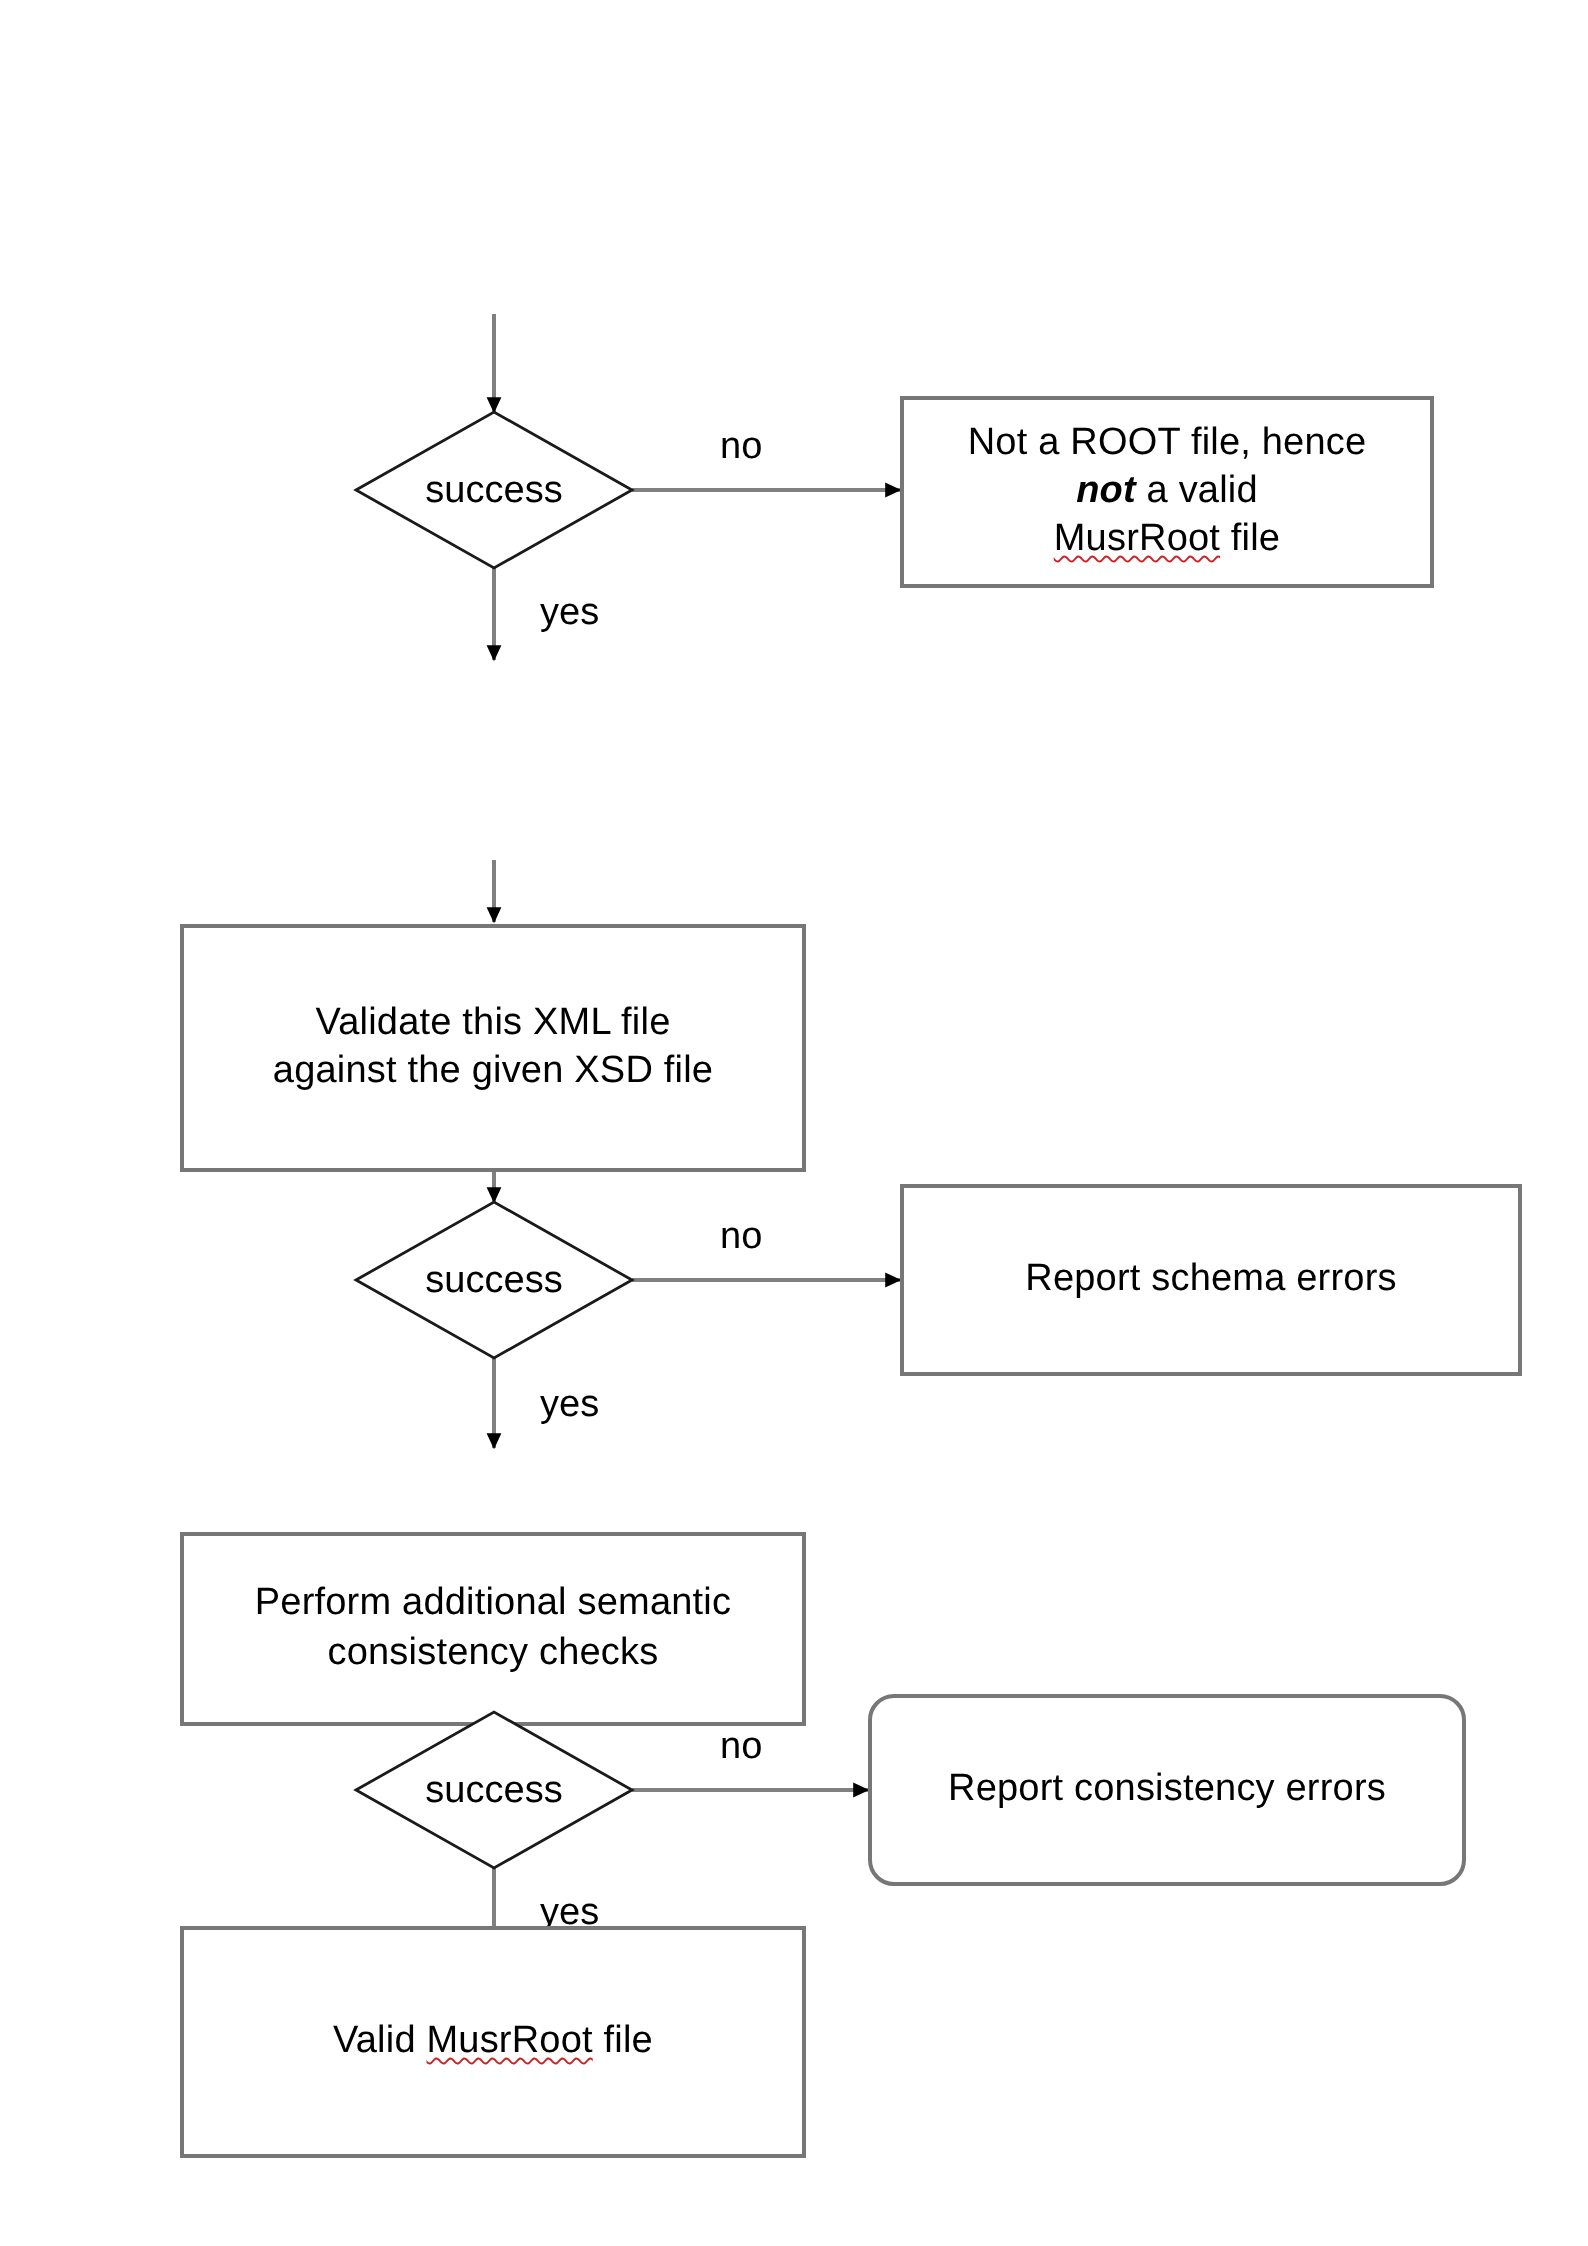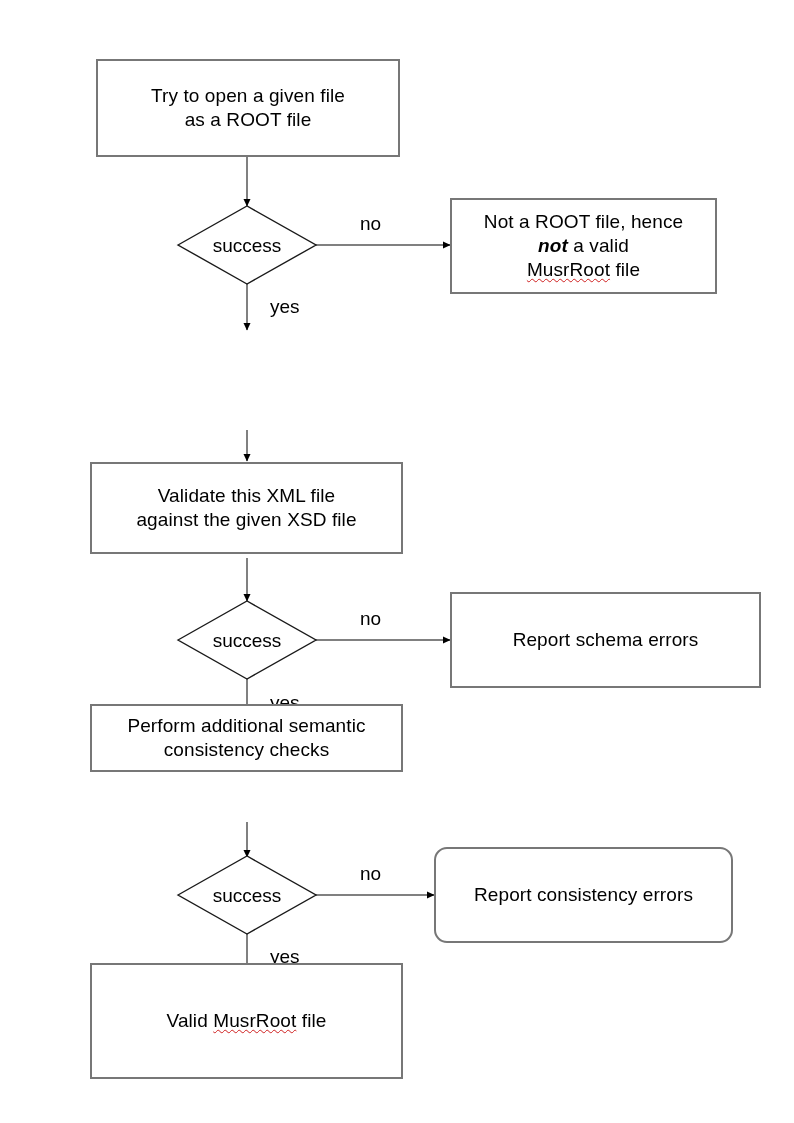--- a/index.html
+++ b/index.html
@@ -105,60 +105,57 @@
 
     <line x1="247" y1="679" x2="247" y2="724" stroke="#808080" stroke-width="2" marker-end="url(#ah)"></line>
 
     <line x1="247" y1="822" x2="247" y2="857" stroke="#808080" stroke-width="2" marker-end="url(#ah)"></line>
 
     <line x1="316" y1="895" x2="434" y2="895" stroke="#808080" stroke-width="2" marker-end="url(#ah)"></line>
 
     <line x1="247" y1="934" x2="247" y2="976" stroke="#808080" stroke-width="2" marker-end="url(#ah)"></line>
   </svg>
 
-  <div class="node" style="left:96px; top:59px; width:304px; height:98px;">
-    <span class="txt"><span>Try to open a given file</span><br><span>as a ROOT file</span></span>
-  </div>
 
   <div class="diamond" style="left:247px; top:245px;">
     <svg width="1" height="1" aria-hidden="true">
       <polygon points="-69,0 0,-39 69,0 0,39" fill="#ffffff" stroke="#1a1a1a" stroke-width="1.4"></polygon>
     </svg>
   </div>
   <div class="diamond-label" style="left:247px; top:246px;">success</div>
 
   <div class="node" style="left:450px; top:198px; width:267px; height:96px;">
     <span class="txt"><span>Not a ROOT file, hence</span><br><span class="emph">not</span> a valid<br><span class="misspell">MusrRoot</span> file</span>
   </div>
 
   <div class="edge-label" style="left:360px; top:213px;">no</div>
 
   <div class="edge-label" style="left:270px; top:296px;">yes</div>
 
 
-  <div class="node" style="left:90px; top:462px; width:313px; height:92px;">
+  <div class="node" style="left:90px; top:462px; width:313px; height:124px;">
     <span class="txt"><span>Validate this XML file</span><br><span>against the given XSD file</span></span>
   </div>
 
   <div class="diamond" style="left:247px; top:640px;">
     <svg width="1" height="1" aria-hidden="true">
       <polygon points="-69,0 0,-39 69,0 0,39" fill="#ffffff" stroke="#1a1a1a" stroke-width="1.4"></polygon>
     </svg>
   </div>
   <div class="diamond-label" style="left:247px; top:641px;">success</div>
 
   <div class="node" style="left:450px; top:592px; width:311px; height:96px;">
     <span class="txt">Report schema errors</span>
   </div>
 
   <div class="edge-label" style="left:360px; top:608px;">no</div>
 
   <div class="edge-label" style="left:270px; top:692px;">yes</div>
 
-  <div class="node" style="left:90px; top:704px; width:313px; height:68px;">
+  <div class="node" style="left:90px; top:766px; width:313px; height:97px;">
     <span class="txt"><span>Perform additional semantic</span><br><span>consistency checks</span></span>
   </div>
 
   <div class="diamond" style="left:247px; top:895px;">
     <svg width="1" height="1" aria-hidden="true">
       <polygon points="-69,0 0,-39 69,0 0,39" fill="#ffffff" stroke="#1a1a1a" stroke-width="1.4"></polygon>
     </svg>
   </div>
   <div class="diamond-label" style="left:247px; top:896px;">success</div>
 

